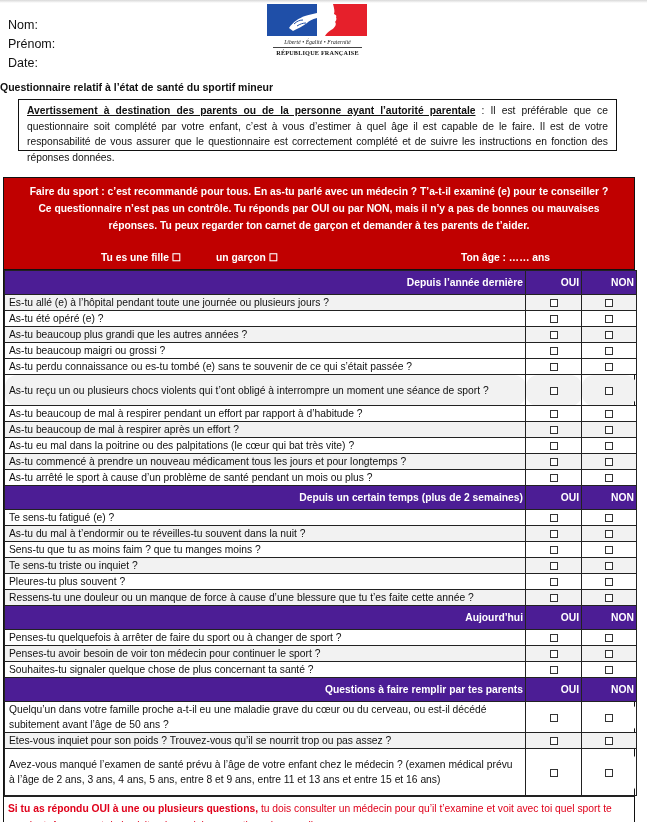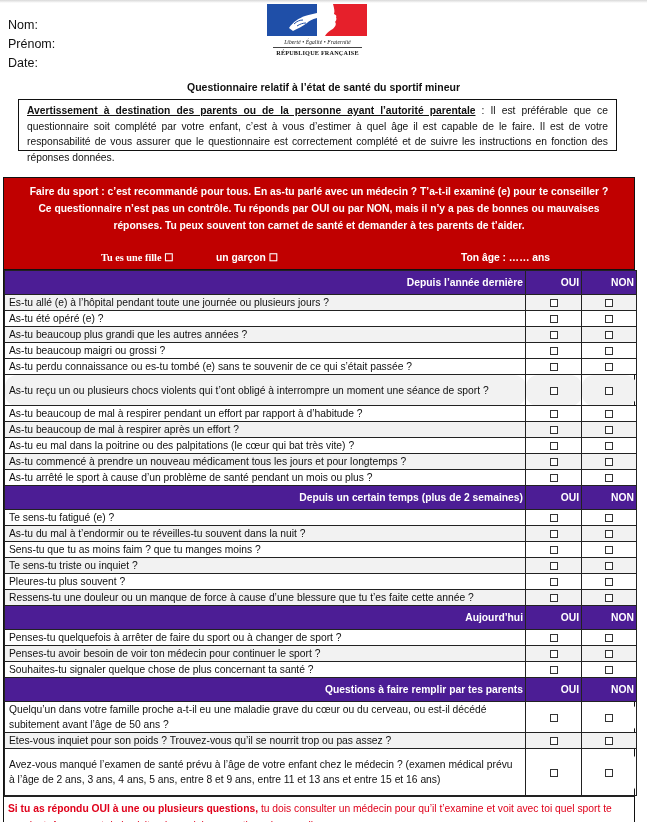--- a/index.html
+++ b/index.html
@@ -13,30 +13,30 @@
     .logo { position: absolute; left: 267px; top: 4px; width: 101px; height: 56px; }
     .flag { display: flex; width: 100px; height: 32px; }
     .flag .blue { width: 50px; height: 32px; background: #1f4fa8; position: relative; }
     .flag .white { width: 8px; height: 32px; background: #fff; }
     .flag .red { width: 42px; height: 32px; background: #e6202b; position: relative; }
     .flag svg { position: absolute; left: 0; top: 0; }
     .motto { font-family: "Liberation Serif", serif; font-style: italic; font-size: 5.5px; text-align: center; margin-top: 3px; color: #111; letter-spacing: 0.1px; }
     .rule { height: 1px; background: #444; margin: 2px 6px 1px 6px; }
     .republic { font-family: "Liberation Serif", serif; font-size: 6.2px; font-weight: bold; text-align: center; color: #111; letter-spacing: 0.2px; }
 
-    .doc-title { position: absolute; left: 0; top: 81px; width: 647px; text-align: center; font-size: 10.5px; font-weight: bold; color: #111; }
+    .doc-title { position: absolute; left: 0; top: 81px; width: 647px; font-size: 10.5px; font-weight: bold; color: #111; }
 
     .warning { position: absolute; left: 18px; top: 99px; width: 599px; height: 52px; border: 1.5px solid #111; padding: 3px 8px; font-size: 10.3px; line-height: 15.5px; text-align: justify; color: #111; }
     .warning .wt { font-weight: bold; text-decoration: underline; }
 
     .form { position: absolute; left: 3px; top: 177px; width: 632px; border: 1.5px solid #111; }
     .intro { background: #c00000; color: #fff; font-weight: bold; font-size: 10.3px; line-height: 17px; text-align: center; padding: 5px 6px 0 6px; height: 92px; border-bottom: 1.5px solid #111; }
     .intro .line { white-space: nowrap; }
     .gender-row { position: relative; height: 22px; margin-top: 15px; }
-    .gender-row .g1 { position: absolute; left: 91px; top: 0; font-family: Liberation Serif, serif; }
+    .gender-row .g1 { position: absolute; left: 91px; top: 0; }
     .gender-row .g2 { position: absolute; left: 206px; top: 0; }
     .gender-row .age { position: absolute; left: 451px; top: 0; }
 
     table { border-collapse: collapse; width: 100%; table-layout: fixed; }
     col.q { width: 521px; }
     col.o { width: 56px; }
     col.n { width: 55px; }
     td, th { border: 1px solid #222; font-size: 10.3px; line-height: 15px; }
     th { background: #4c1d95; color: #fff; font-weight: bold; text-align: right; height: 15px; padding: 4px 2px; }
     td.qtext { padding: 0 4px; color: #111; }
@@ -85,21 +85,21 @@
 <div class="doc-title">Questionnaire relatif à l’état de santé du sportif mineur</div>
 
 <div class="warning">
   <span class="wt">Avertissement à destination des parents ou de la personne ayant l’autorité parentale</span><span> : Il est préférable que ce questionnaire soit complété par votre enfant, c’est à vous d’estimer à quel âge il est capable de le faire. Il est de votre responsabilité de vous assurer que le questionnaire est correctement complété et de suivre les instructions en fonction des réponses données.</span>
 </div>
 
 <div class="form">
   <div class="intro">
     <div class="line">Faire du sport : c’est recommandé pour tous. En as-tu parlé avec un médecin ? T’a-t-il examiné (e) pour te conseiller ?</div>
     <div class="line">Ce questionnaire n’est pas un contrôle. Tu réponds par OUI ou par NON, mais il n’y a pas de bonnes ou mauvaises</div>
-    <div class="line">réponses. Tu peux souvent ton carnet de santé et demander à tes parents de t’aider.</div>
+    <div class="line">réponses. Tu peux regarder ton carnet de garçon et demander à tes parents de t’aider.</div>
     <div class="gender-row">
       <span class="g1"><span>Tu es une fille</span> <span>☐</span></span>
       <span class="g2"><span>un garçon</span> <span>☐</span></span>
       <span class="age">Ton âge : …… ans</span>
     </div>
   </div>
 
   <table>
     <colgroup>
         <col class="q">

